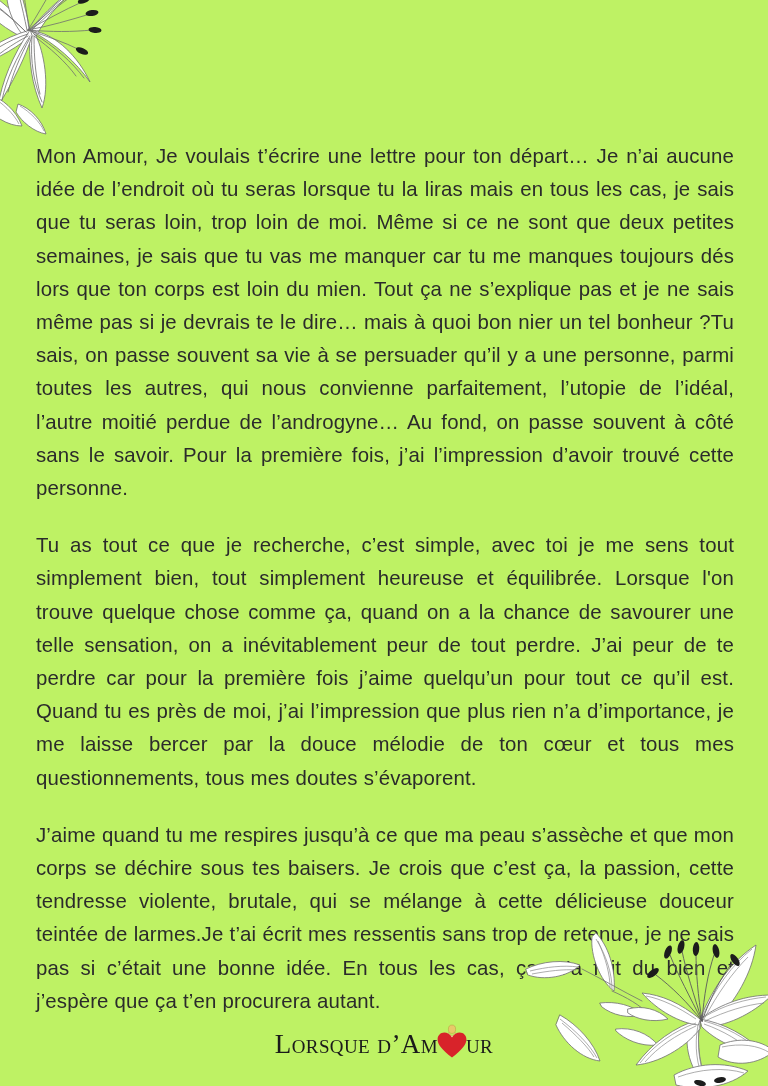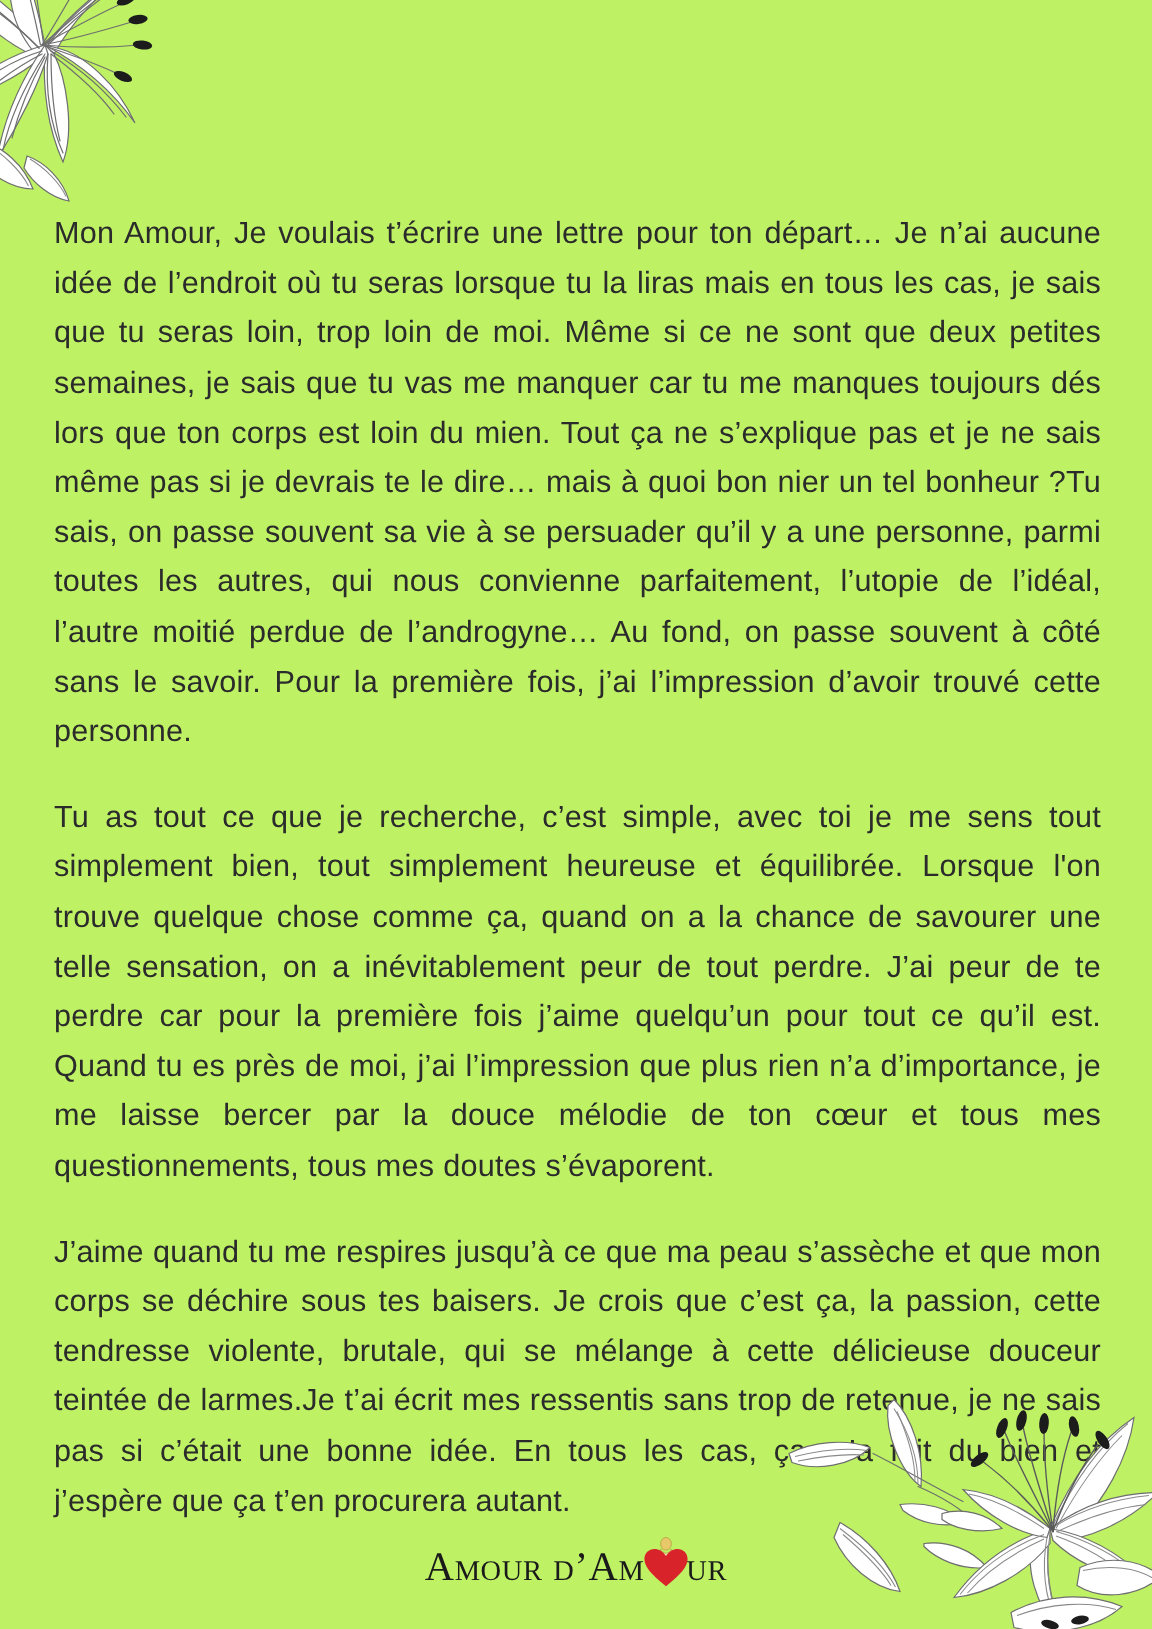--- a/index.html
+++ b/index.html
@@ -227,21 +227,21 @@
         <path d="M198 122 C 216 118 234 120 246 128"></path>
       </g>
       <g fill="#1c1c1c">
         <ellipse cx="176" cy="158" rx="6" ry="2.8" transform="rotate(14 176 158)"></ellipse>
         <ellipse cx="196" cy="155" rx="6" ry="2.8" transform="rotate(-10 196 155)"></ellipse>
       </g>
     </svg>
   </div>
 
   <div class="logo">
-    <span class="logo-text part-a">Amour d’Am</span>
+    <span class="logo-text part-a">Lorsque d’Am</span>
     <span class="logo-heart">
       <svg viewBox="0 0 30 34" xmlns="http://www.w3.org/2000/svg">
 
         <g>
           <ellipse cx="15" cy="5.2" rx="3.6" ry="4.2" fill="#e8c96a" stroke="#b79b3f" stroke-width="0.5"></ellipse>
           <path d="M11.6 8.6 C 12.4 12.4 17.6 12.4 18.4 8.6 C 19.6 10.6 19.8 13 19 14.6 L 11 14.6 C 10.2 13 10.4 10.6 11.6 8.6 Z" fill="#f2e2ad" stroke="#b79b3f" stroke-width="0.5"></path>
           <path d="M11.2 9.6 C 8.6 9.2 7.2 11 7.6 13.2 C 9 12.2 10.4 11.4 11.4 11.2 Z" fill="#ffffff" stroke="#b79b3f" stroke-width="0.45"></path>
           <path d="M18.8 9.6 C 21.4 9.2 22.8 11 22.4 13.2 C 21 12.2 19.6 11.4 18.6 11.2 Z" fill="#ffffff" stroke="#b79b3f" stroke-width="0.45"></path>
         </g>
 

